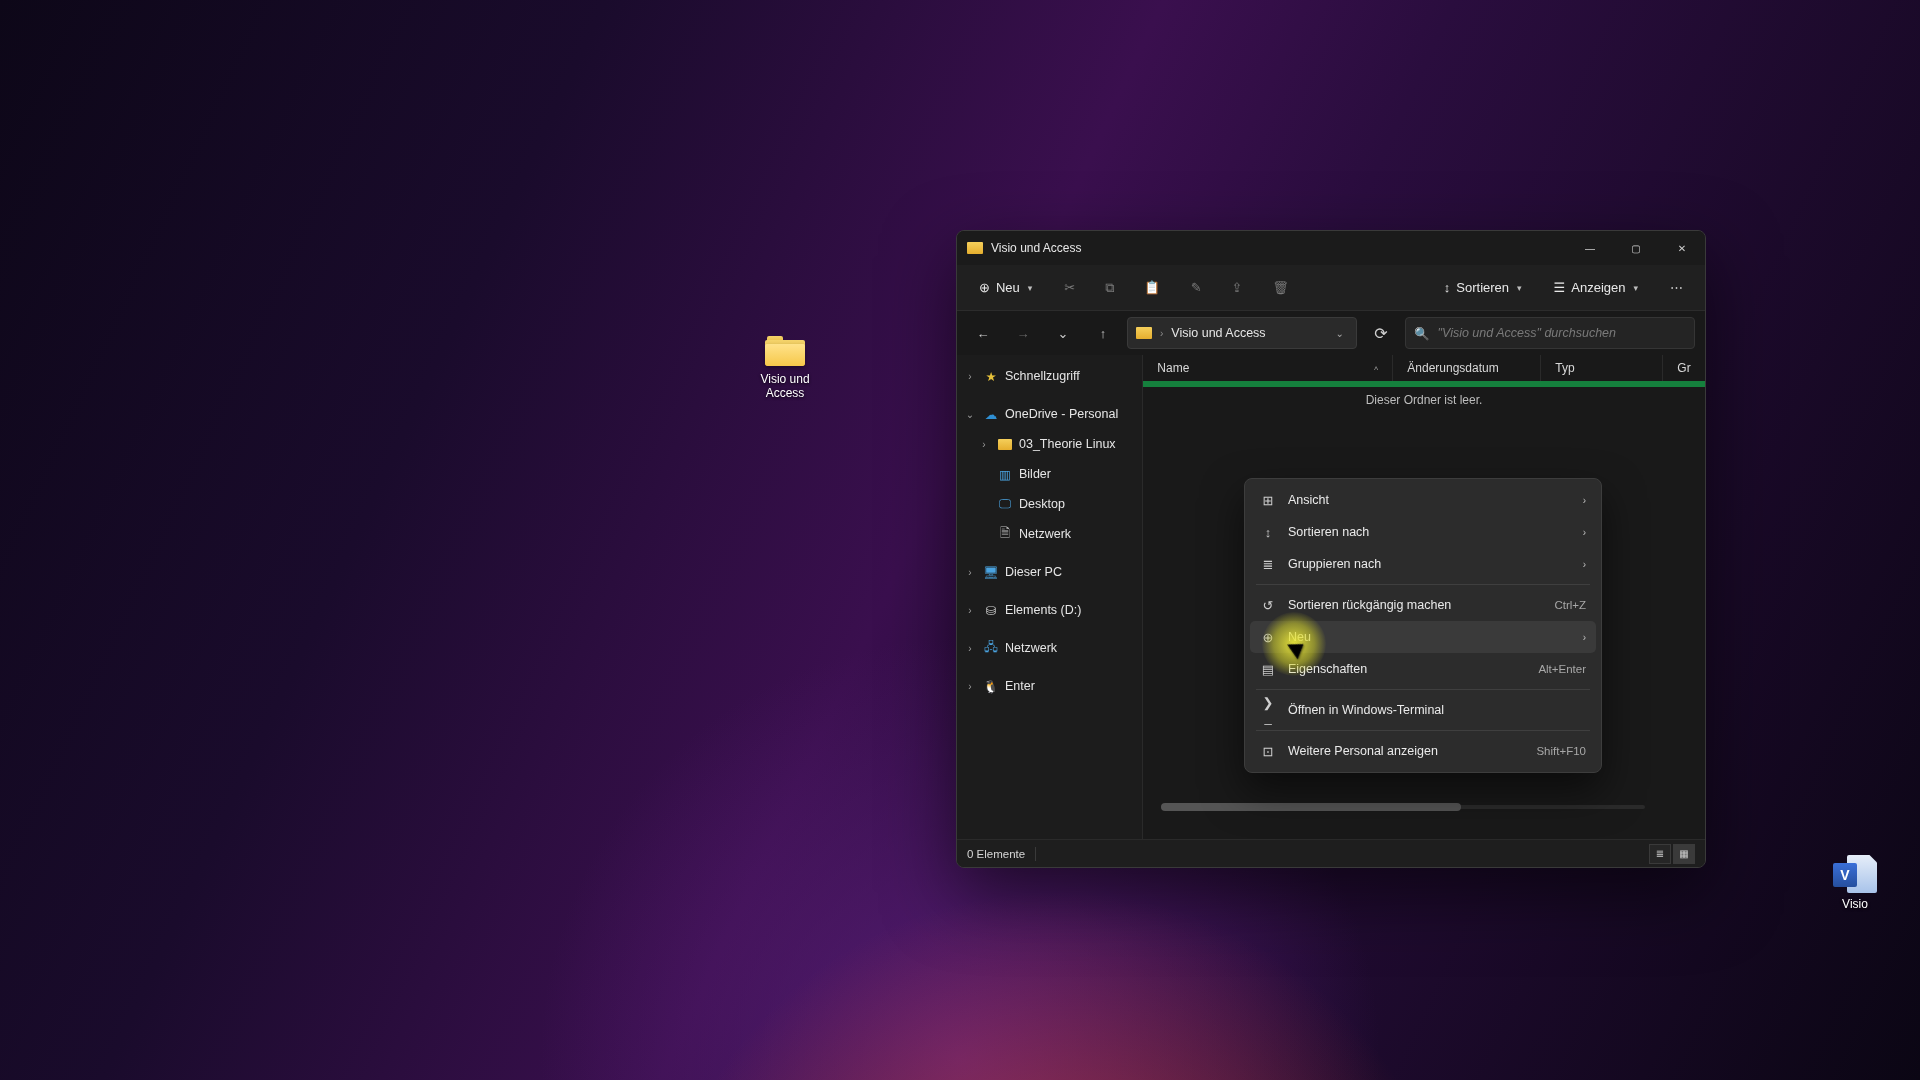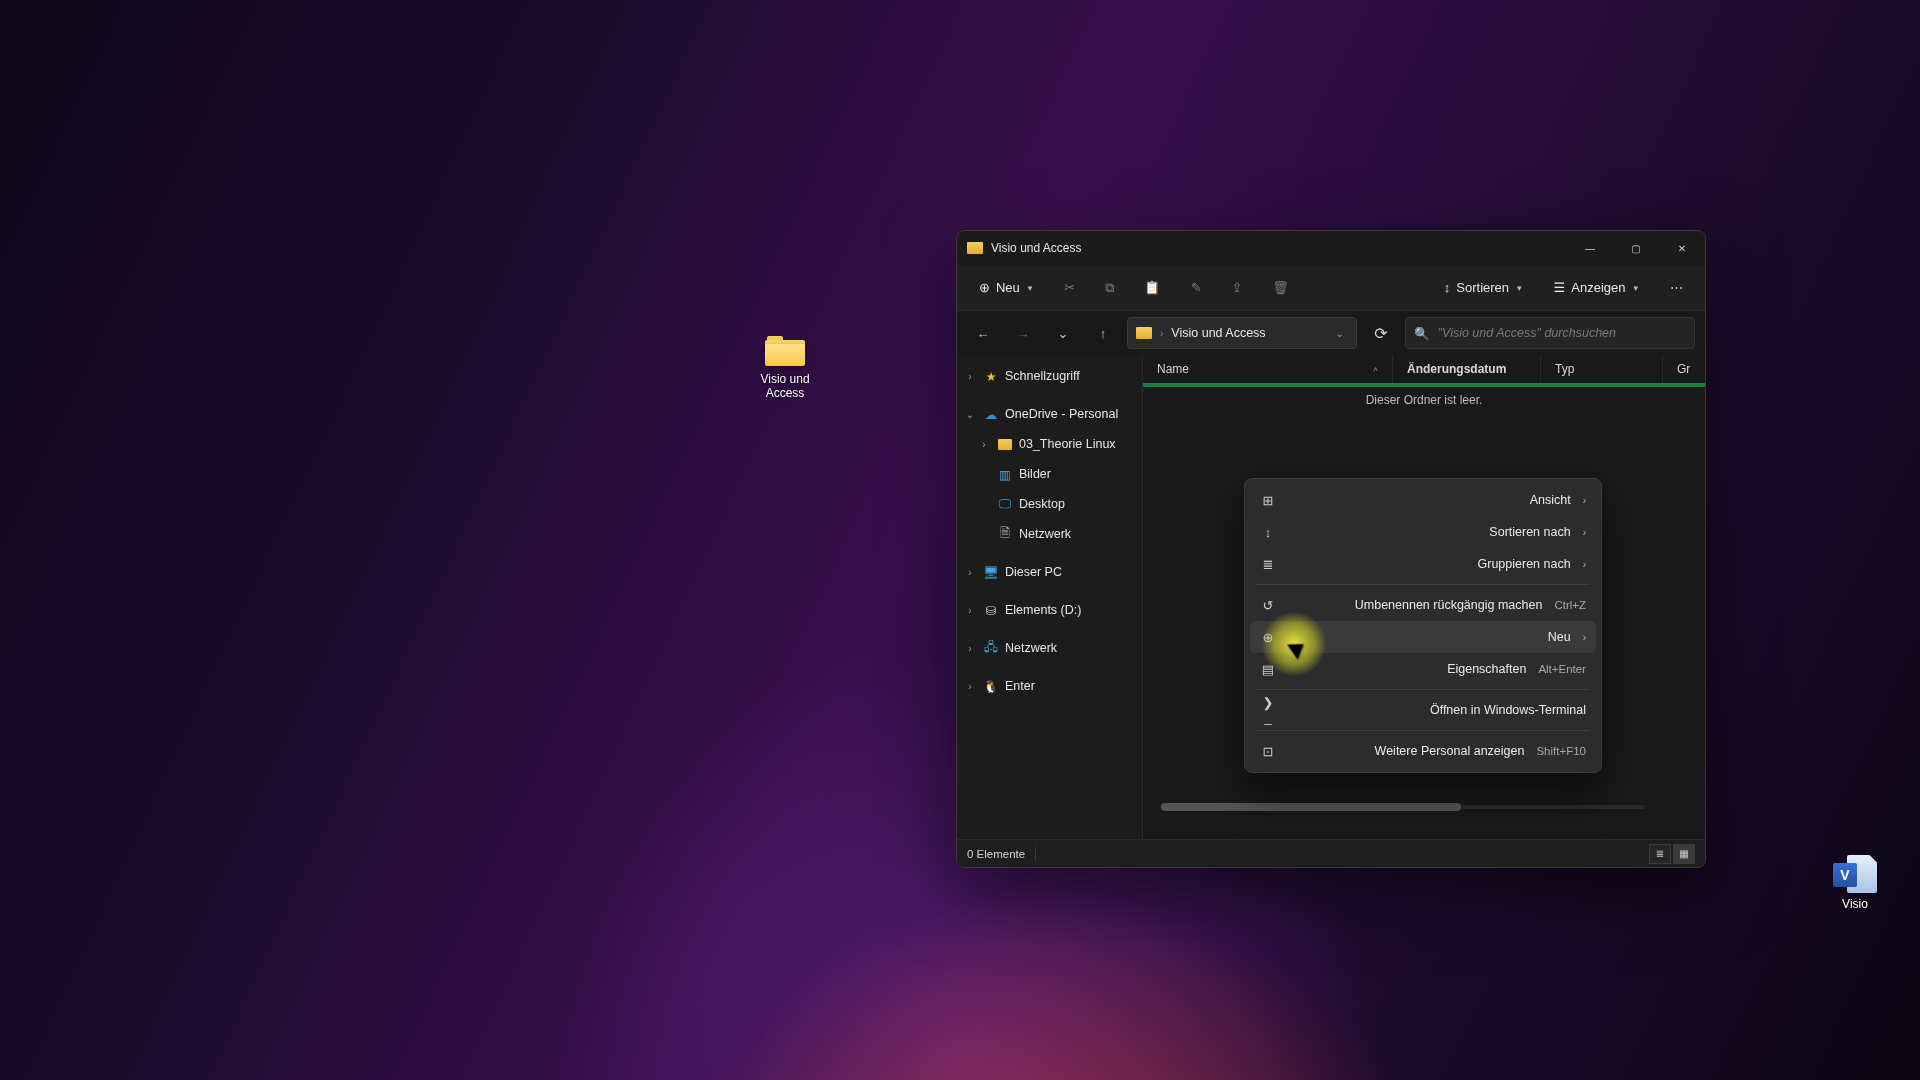--- a/index.html
+++ b/index.html
@@ -157,26 +157,26 @@
   }
   .tree-item .t-icon { width: 16px; height: 14px; display:flex;align-items:center;justify-content:center; }
   .indent1 { padding-left: 18px; }
   .tree-spacer { height: 8px; }
 
   .content {
     flex: 1; background: #191919; position: relative; display: flex; flex-direction: column;
   }
   .col-headers {
     height: 32px; display: flex; align-items: center; font-size: 12px;
-    border-bottom: 4px solid #15803d; color: #d8d8d8;
+    border-bottom: 6px solid #15803d; color: #d8d8d8; justify-content: center;
   }
   .col { padding: 0 14px; height: 100%; display: flex; align-items: center;
          border-right: 1px solid #2a2a2a; cursor: pointer; gap: 6px; }
   .col.name { width: 250px; }
-  .col.date { width: 148px; font-weight: bold; }
+  .col.date { width: 148px; }
   .col.type { width: 122px; }
   .col.size { flex: 0 0 30px; border-right: none; }
   .sort-caret { font-size: 8px; color: #9c9c9c; }
 
   .empty-msg {
     text-align: center; color: #bdbdbd; font-size: 12px; margin-top: 6px;
   }
   .hscroll {
     position: absolute; left: 18px; right: 60px; bottom: 30px; height: 4px;
     background: #2b2b2b; border-radius: 2px;
@@ -209,21 +209,21 @@
     font-size: 12.5px; color: #eaeaea;
     width: 358px;
   }
   .ctx-item {
     display: flex; align-items: center; gap: 12px;
     height: 32px; padding: 0 10px; border-radius: 5px;
     cursor: pointer;
   }
   .ctx-item:hover, .ctx-item.hover { background: #3a3a3a; }
   .ctx-item .c-icon { width: 16px; text-align: center; color: #cfcfcf; font-size: 13px; }
-  .ctx-item .c-label { flex: 1; white-space: nowrap; text-align: right; }
+  .ctx-item .c-label { flex: 1; white-space: nowrap; }
   .ctx-item .c-short { color: #a8a8a8; font-size: 11.5px; }
   .ctx-item .c-arrow { color: #bdbdbd; font-size: 10px; }
   .ctx-div { height: 1px; background: #3f3f3f; margin: 4px 6px; }
 
   
   .click-spot {
     position: absolute;
     width: 64px; height: 64px; border-radius: 50%;
     background: radial-gradient(circle, rgba(236,232,60,.95) 0%, rgba(210,210,40,.55) 45%, rgba(200,200,30,0) 72%);
     pointer-events: none;
@@ -437,21 +437,21 @@
       <span class="c-arrow u">›</span>
     </div>
     <div class="ctx-item">
       <span class="c-icon u">≣</span>
       <span class="c-label">Gruppieren nach</span>
       <span class="c-arrow u">›</span>
     </div>
     <div class="ctx-div"></div>
     <div class="ctx-item">
       <span class="c-icon u">↺</span>
-      <span class="c-label">Umbenennen rückgängig machen</span>
+      <span class="c-label">Sortieren rückgängig machen</span>
       <span class="c-short">Ctrl+Z</span>
     </div>
     <div class="ctx-item hover">
       <span class="c-icon u">⊕</span>
       <span class="c-label">Neu</span>
       <span class="c-arrow u">›</span>
     </div>
     <div class="ctx-item">
       <span class="c-icon u">▤</span>
       <span class="c-label">Eigenschaften</span>

